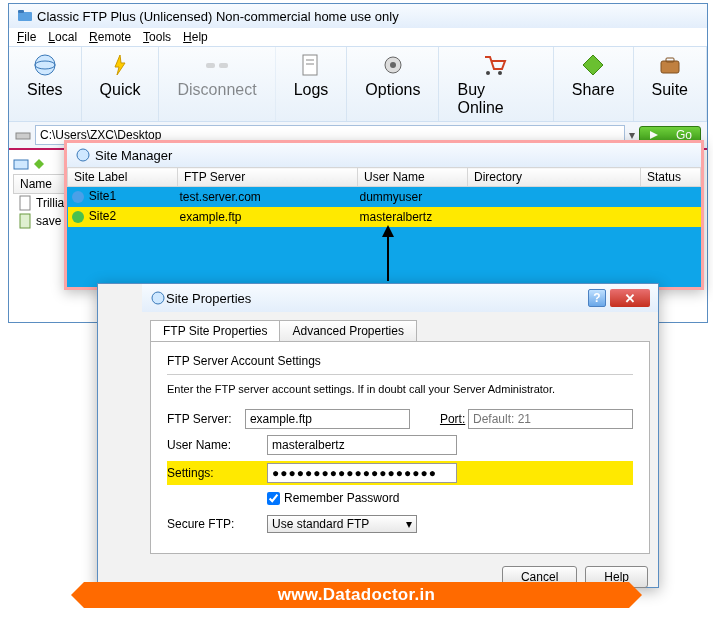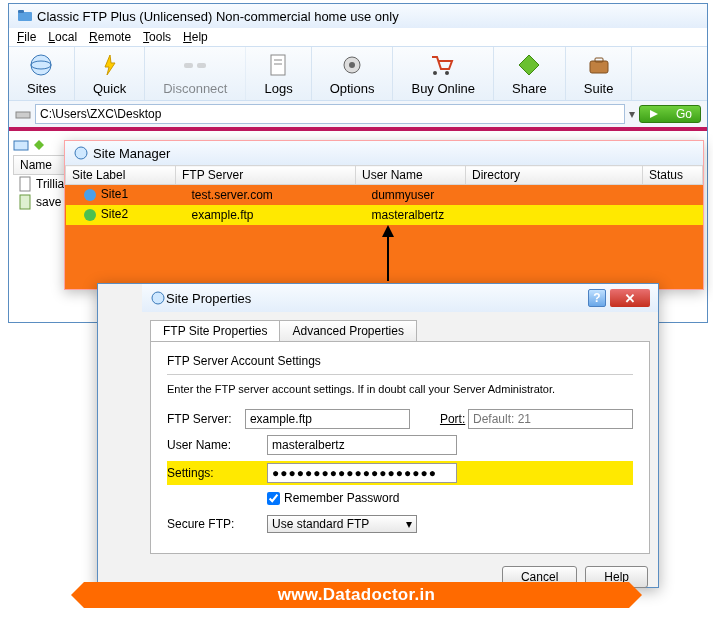--- a/index.html
+++ b/index.html
@@ -7,36 +7,36 @@
 
 
 .main-window { position: absolute; left: 8px; top: 3px; width: 700px; height: 320px; border: 1px solid #5a8dc1; background: #fff; z-index: 1; }
 .titlebar { background: linear-gradient(#f7fbff,#e3eefb); padding: 4px 8px; font-size: 13px; display:flex; align-items:center; gap:4px; }
 .menubar { padding: 2px 8px; display: flex; gap: 12px; font-size: 12px; }
 .menubar span { cursor: default; }
 .menubar .u { text-decoration: underline; text-decoration-skip-ink: none; }
 .toolbar { display: flex; border-top: 1px solid #cfe0f2; border-bottom: 1px solid #cfe0f2; background: linear-gradient(#fafcfe,#e8f1fa); }
 .tbtn { display:flex; flex-direction:column; align-items:center; padding: 4px 18px; border-right:1px solid #d6e4f2; }
 .tbtn .ico { width:28px; height:28px; display:flex; align-items:center; justify-content:center; }
-.tbtn span.lbl { font-size:13px; margin-top:2px; }
+.tbtn span.lbl { font-size:16px; margin-top:2px; }
 .tbtn.disabled { opacity:.45; }
-.addrbar { display:flex; align-items:center; padding:3px 6px; gap:4px; background:#f2f6fb; border-bottom:4px solid #be185d;}
+.addrbar { display:flex; align-items:center; padding:3px 6px; gap:4px; background:#f2f6fb; border-bottom:2px solid #be185d;}
 .addrbar input { flex:1; border:1px solid #a7c0dd; padding:2px 4px; font-size:12px;}
 .gobtn { background: linear-gradient(#6fcf3c,#3ea018); color:#fff; border:1px solid #2f7a10; border-radius:3px; padding:1px 8px; display:flex; align-items:center; gap:16px;}
 .sidebar { padding:4px; }
 .namehdr { border:1px solid #d0d0d0; background:linear-gradient(#fff,#f2f2f2); padding:2px 6px; width:100%; font-size:12px;}
 .filelist { padding-left:4px; font-size:12px; }
 .filelist div { padding:1px 0; display:flex; align-items:center; gap:3px;}
 
 
-.site-mgr { position:absolute; left:64px; top:140px; width:640px; height:150px; border:1px solid #fca5a5; background:#f97316; z-index:2; box-shadow:0 3px 12px rgba(0,0,0,.25);}
+.site-mgr { position:absolute; left:64px; top:140px; width:640px; height:150px; border:3px solid #fca5a5; background:#0ea5e9; z-index:2; box-shadow:0 3px 12px rgba(0,0,0,.25);}
 .sm-title { background:linear-gradient(#f7fbff,#e3eefb); padding:4px 8px; font-size:13px; display:flex; align-items:center; gap:4px;}
 .sm-table { width:100%; border-collapse:collapse; font-size:12px; }
 .sm-table th { text-align:left; background:linear-gradient(#fff,#ececec); border:1px solid #d6d6d6; padding:2px 6px; font-weight:normal;}
-.sm-table td { padding:2px 16px; }
+.sm-table td { padding:2px 2px; }
 .sm-row-sel td { background:#ffe900; }
 
 
 .arrow { position:absolute; left:378px; top:225px; z-index:5; }
 
 
 .props { position:absolute; left:97px; top:283px; width:562px; height:305px; border:1px solid #5a8dc1; background:#f2f2f2; z-index:4; box-shadow:0 3px 14px rgba(0,0,0,.3);padding-left:44px;}
 .props-title { background:linear-gradient(#f7fbff,#e3eefb); padding:5px 8px; display:flex; align-items:center; font-size:13px;}
 .props-title .sp { flex:1; }
 .help-ico { width:18px; height:18px; border:1px solid #4b81c2; background:linear-gradient(#bfe0ff,#6aa7e8); color:#fff; display:flex; align-items:center; justify-content:center; border-radius:2px; font-weight:bold; font-size:12px; margin-right:4px;}

